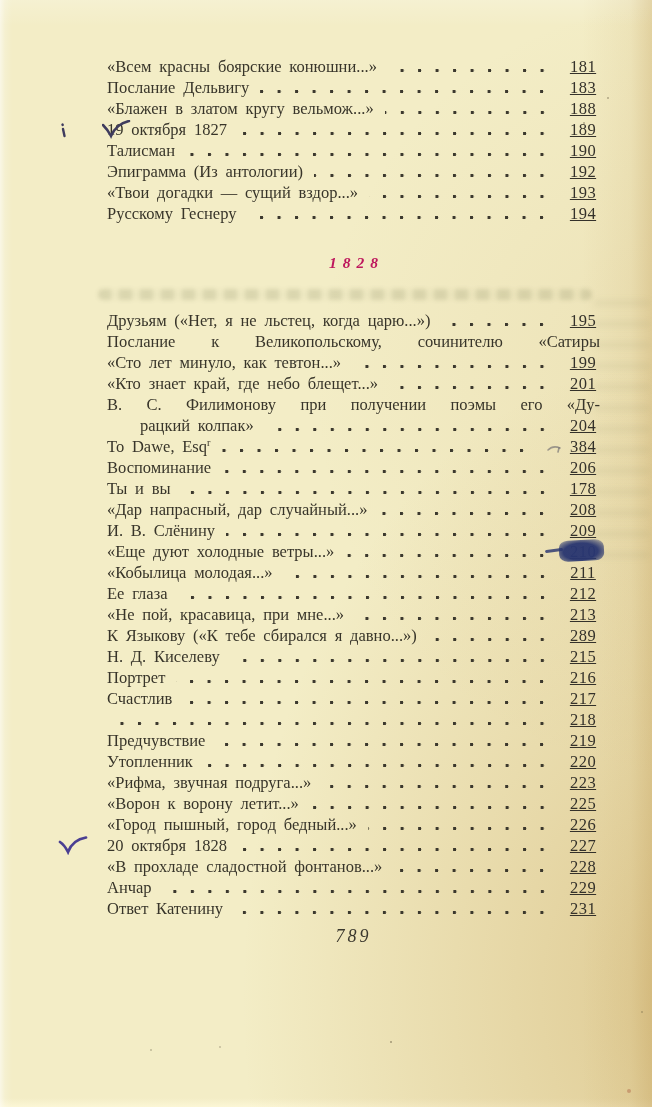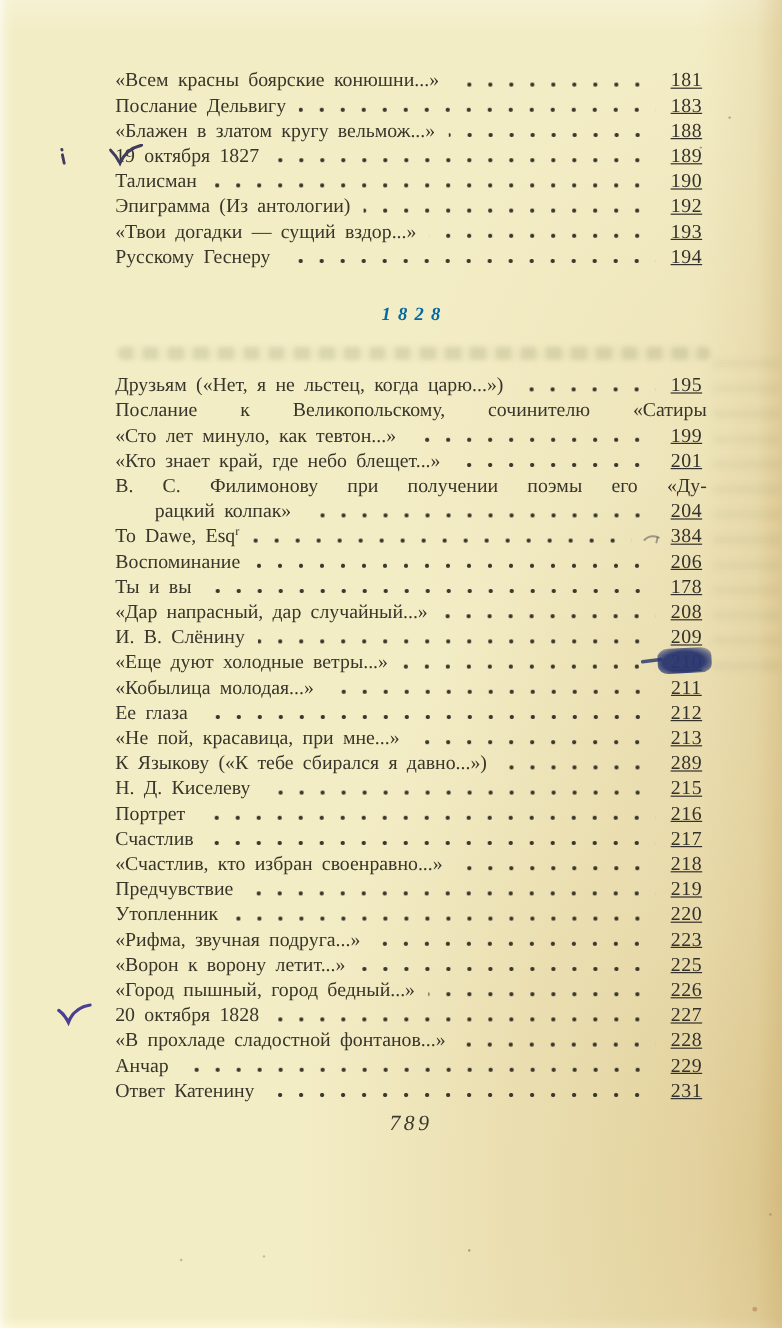--- a/index.html
+++ b/index.html
@@ -11,21 +11,21 @@
     color:#38352a;
     background:
       linear-gradient(270deg, rgba(186,146,72,0.30) 0px, rgba(186,146,72,0.10) 22px, rgba(186,146,72,0) 70px),
       radial-gradient(ellipse at 102% 90%, rgba(193,152,74,0.40), rgba(193,152,74,0) 45%),
       radial-gradient(ellipse at 104% 35%, rgba(200,165,95,0.16), rgba(200,165,95,0) 38%),
       linear-gradient(90deg, rgba(255,255,255,0.55) 0px, rgba(255,255,255,0.18) 5px, rgba(255,255,255,0) 12px),
       linear-gradient(0deg, rgba(253,248,216,0.85) 0px, rgba(253,248,216,0) 9px),
       linear-gradient(180deg, rgba(255,255,250,0.22) 0px, rgba(255,255,250,0) 26px),
       #f3edc6;
   }
-  .toc { position:absolute; left:96px; top:56px; width:493px; }
+  .toc { position:absolute; left:107px; top:56px; width:493px; }
   .row {
     position:relative; display:flex; align-items:baseline;
     height:21px; line-height:21px; font-size:16.5px;
     word-spacing:0.22em; white-space:nowrap;
   }
   .row.fill { display:block; text-align:justify; text-align-last:justify; white-space:normal; }
   .row.indent { padding-left:33px; }
   .title { flex:0 0 auto; }
   .title sup { font-size:0.62em; line-height:0; }
   .leader {
@@ -44,21 +44,21 @@
     background:radial-gradient(ellipse at 48% 55%, rgba(41,54,112,0.96) 52%, rgba(41,54,112,0.62) 74%, rgba(41,54,112,0.12) 96%);
     border-radius:9px / 7px; transform:rotate(-3deg);
   }
   .scribble .tail {
     position:absolute; z-index:1; left:-21px; top:8px; width:18px; height:2.6px;
     background:rgba(41,54,112,0.82); border-radius:2px; transform:rotate(-7deg);
   }
   .year-heading {
     margin:30px 0 38px; text-align:center;
     font-style:italic; font-weight:bold; font-size:15.5px;
-    letter-spacing:6px; padding-left:6px; color:#0369a1;
+    letter-spacing:6px; padding-left:6px; color:#be185d;
   }
   .folio {
     margin-top:7px; text-align:center;
     font-style:italic; font-size:18px; letter-spacing:3px; color:#3b382e;
   }
   .ghost-line {
     position:absolute; left:98px; top:289px; width:494px; height:11px;
     background:repeating-linear-gradient(90deg,
       rgba(112,116,76,0.26) 0px, rgba(112,116,76,0.26) 13px,
       rgba(112,116,76,0.05) 13px, rgba(112,116,76,0.05) 21px);
@@ -226,21 +226,20 @@
       <span class="title">Портрет</span>
       <span class="leader"></span>
       <span class="pagenum">216</span>
     </div>
     <div class="row">
       <span class="title">Счастлив</span>
       <span class="leader"></span>
       <span class="pagenum">217</span>
     </div>
     <div class="row">
-      <span class="title">«Счастлив, кто избран своенравно...»</span>
       <span class="leader"></span>
       <span class="pagenum">218</span>
     </div>
     <div class="row">
       <span class="title">Предчувствие</span>
       <span class="leader"></span>
       <span class="pagenum">219</span>
     </div>
     <div class="row">
       <span class="title">Утопленник</span>

